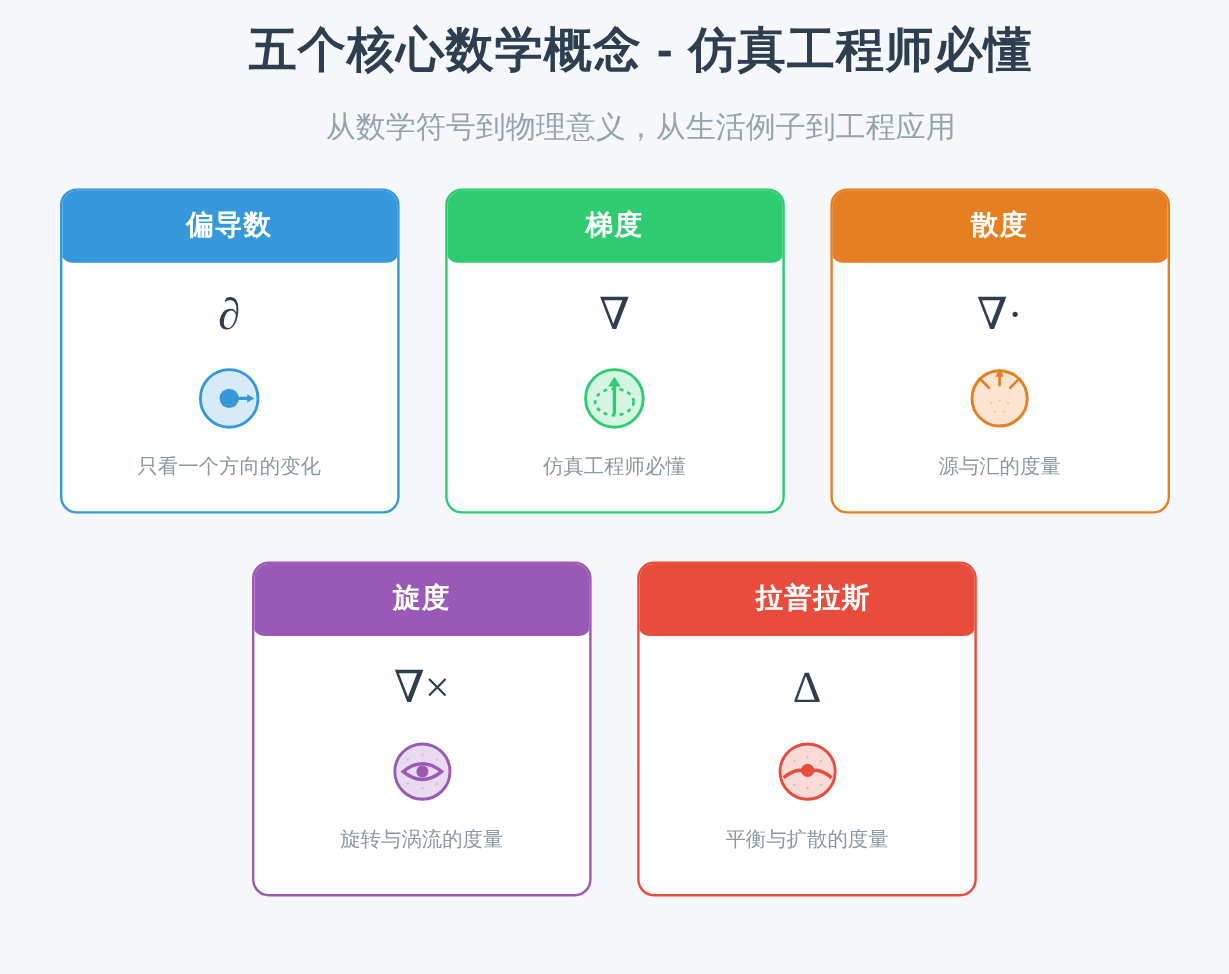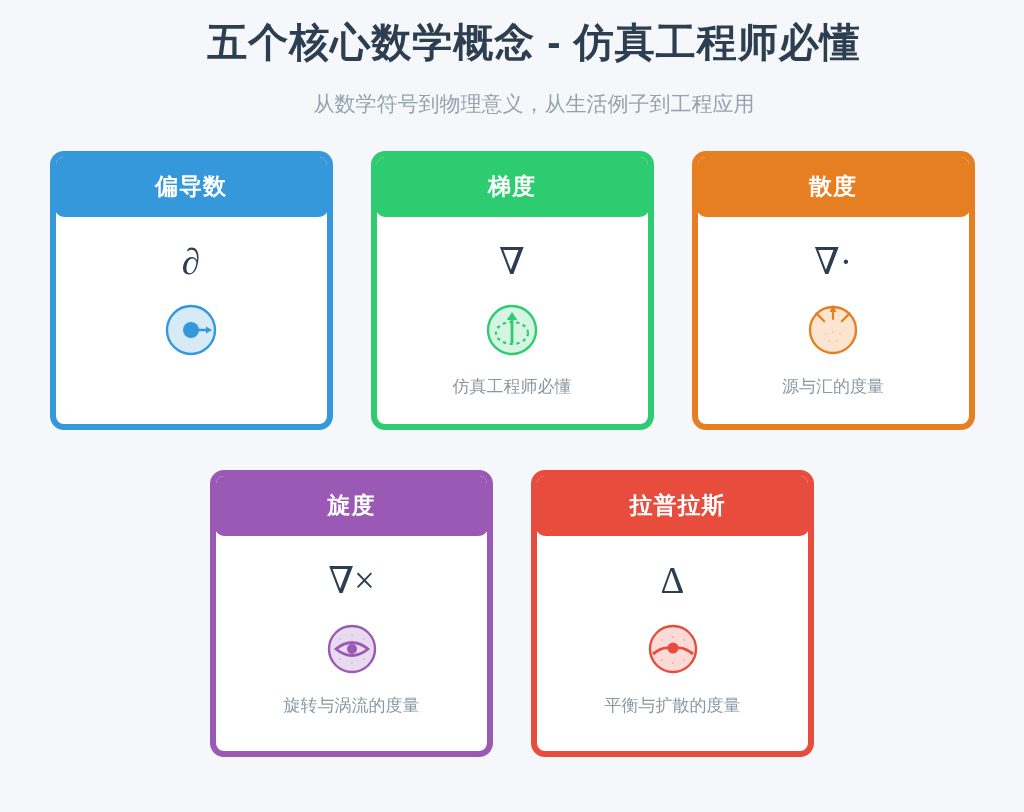--- a/index.html
+++ b/index.html
@@ -28,21 +28,21 @@
   }
   .main-title {
     font-size: 40px;
     font-weight: bold;
     color: #2c3e50;
     letter-spacing: 1px;
     line-height: 1.2;
     margin: 0;
   }
   .subtitle {
-    font-size: 21px;
+    font-size: 25px;
     color: #94a3ad;
     margin: 24px 0 0 0;
     line-height: 1.3;
   }
 
   
   .grid {
     margin-top: 34px;
     display: flex;
     flex-direction: column;
@@ -52,21 +52,21 @@
   .row {
     display: flex;
     justify-content: center;
     gap: 38px;
   }
 
   .card {
     width: 283px;
     border-radius: 14px;
     background: #ffffff;
-    border: 6px solid #be185d;
+    border: 2px solid #be185d;
     box-sizing: border-box;
     overflow: hidden;
     display: flex;
     flex-direction: column;
   }
   .card-header {
     height: 62px;
     display: flex;
     align-items: center;
     justify-content: center;
@@ -139,20 +139,21 @@
         <div class="card-body">
           <div class="symbol">∂</div>
           <div class="icon-wrap">
             <svg viewBox="0 0 54 54">
               <circle cx="27" cy="27" r="24" fill="#d6eaf8" stroke="#3498db" stroke-width="2.4"></circle>
               <circle cx="27" cy="27" r="8" fill="#3498db"></circle>
               <line x1="27" y1="27" x2="45" y2="27" stroke="#3498db" stroke-width="2.6"></line>
               <polygon points="48,27 42,23.6 42,30.4" fill="#3498db"></polygon>
             </svg>
           </div>
+          <div class="desc">只看一个方向的变化</div>
         </div>
       </div>
 
       <div class="card" id="card-1" style="border-color: rgb(46, 204, 113);">
         <div class="card-header" id="card-head-1" style="background: rgb(46, 204, 113);">
           <span class="card-title">梯度</span>
         </div>
         <div class="card-body">
           <div class="symbol">∇</div>
           <div class="icon-wrap">

